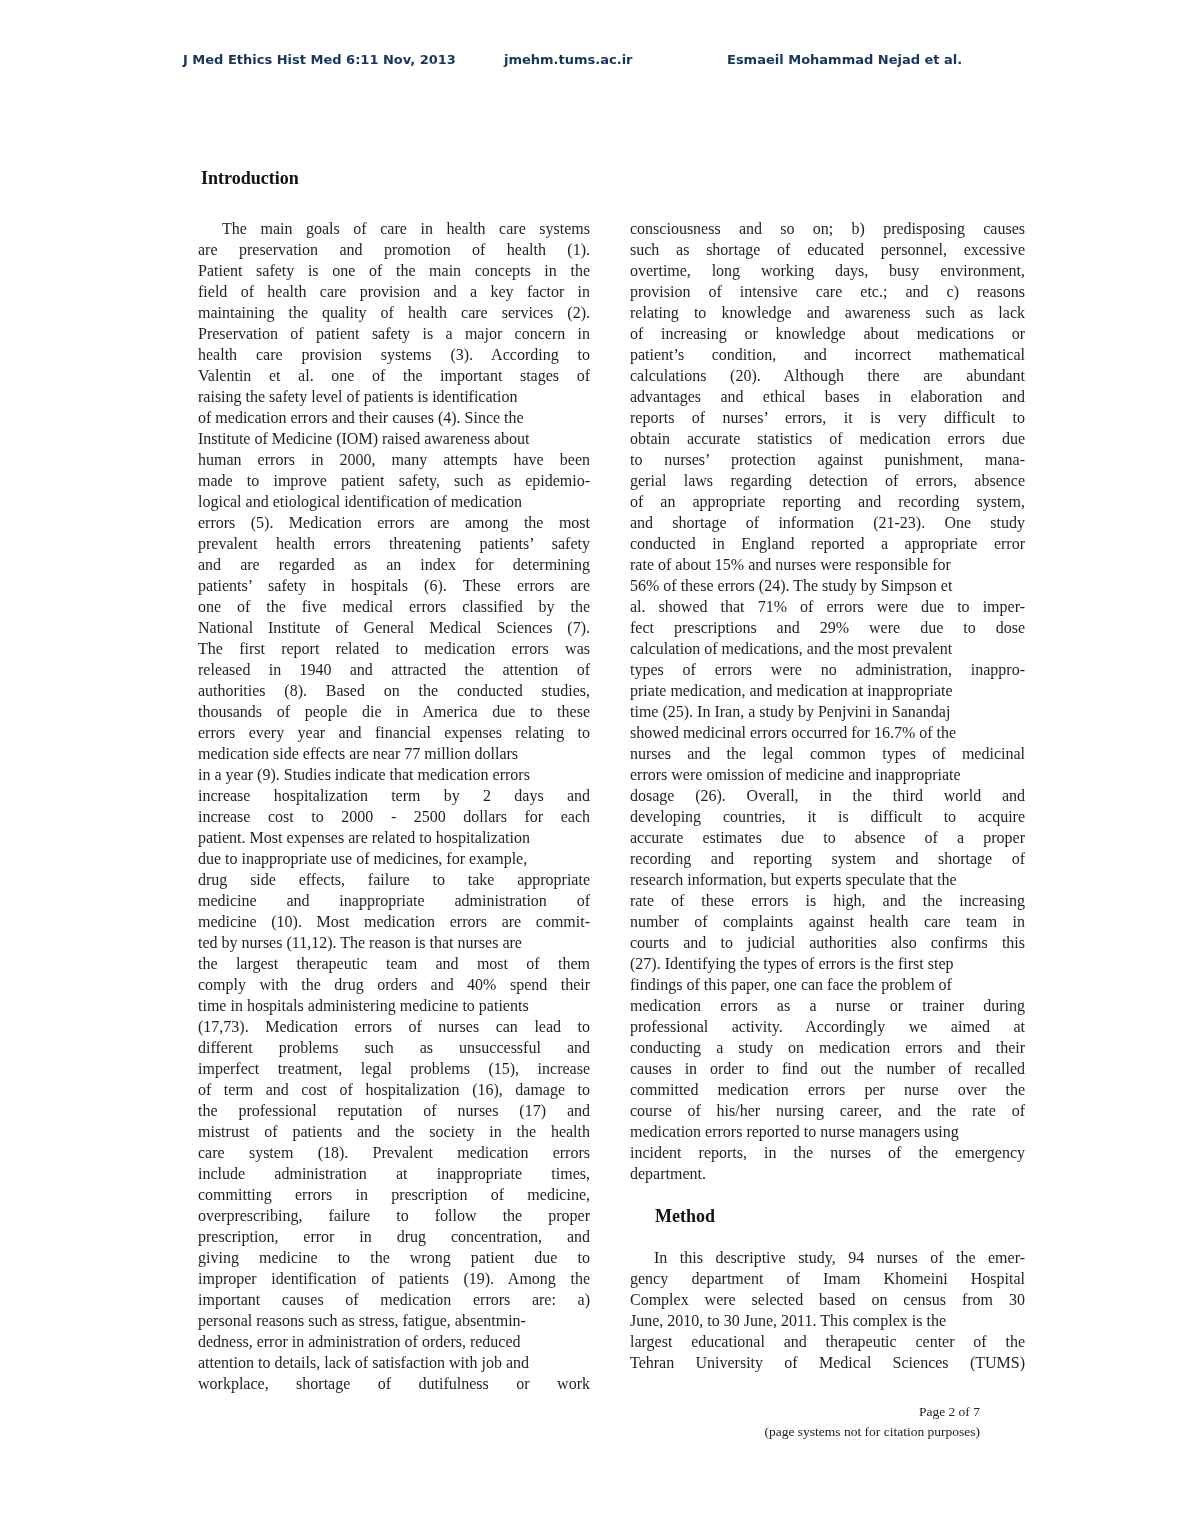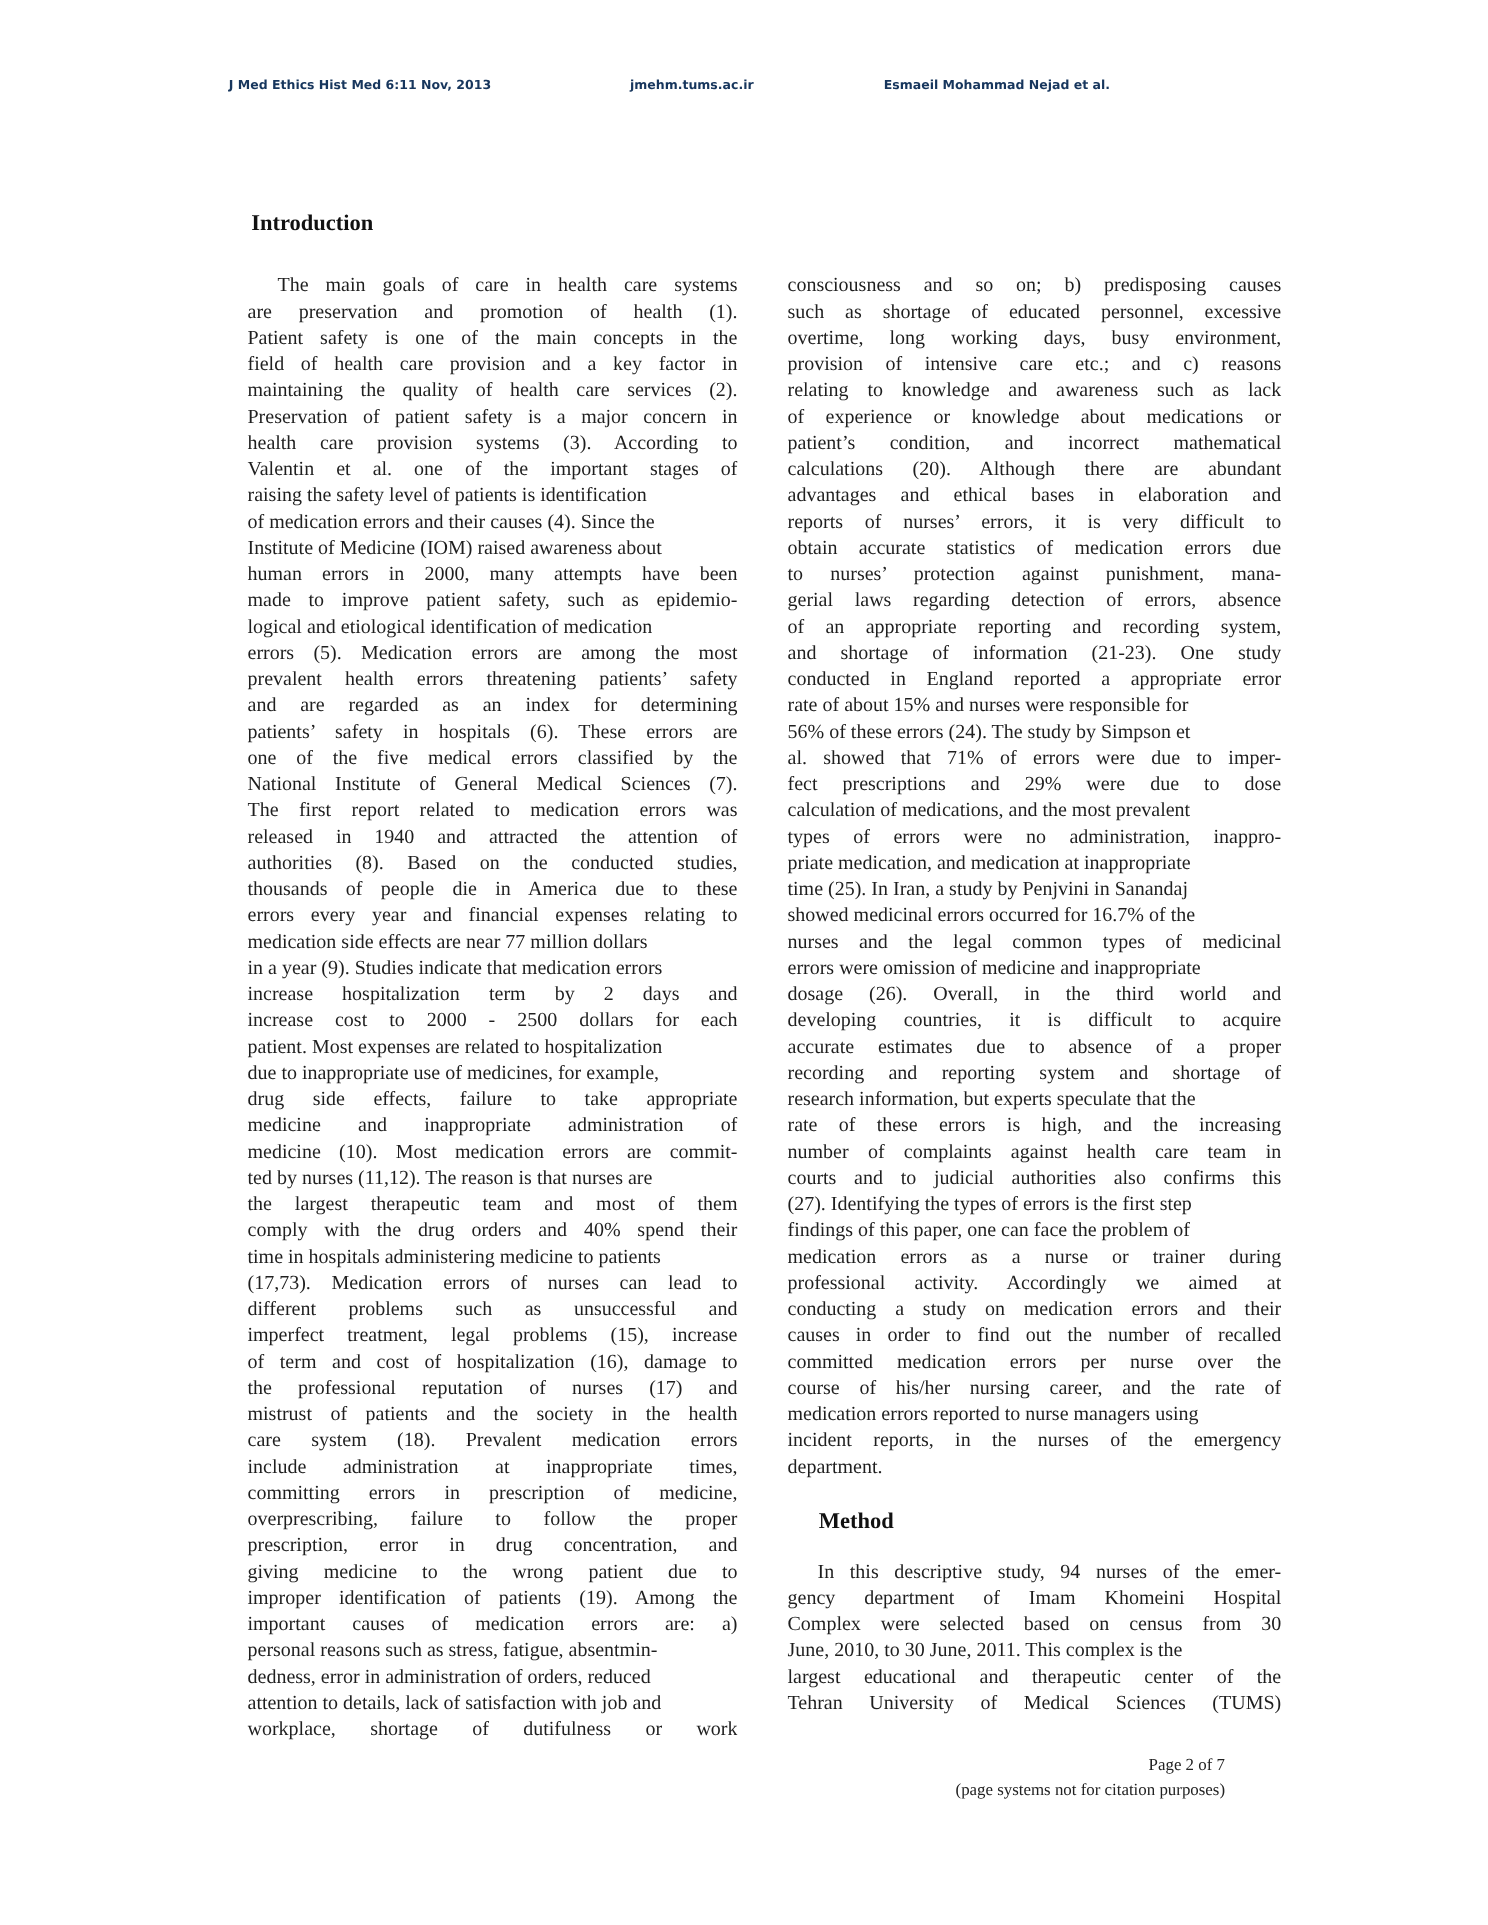--- a/index.html
+++ b/index.html
@@ -2,26 +2,26 @@
 <html><head>
 <meta charset="utf-8">
 <style>
   html,body { margin:0; padding:0; background:#ffffff; }
   .page {
     position:relative; width:1190px; height:1540px; background:#ffffff;
     font-family:"Liberation Serif", serif; color:#1f1f1f; overflow:hidden;
   }
   
   .hdr { position:absolute; top:52px; left:0; width:100%; height:20px;
-         font-family:"DejaVu Sans", sans-serif; font-weight:bold; font-size:10px;
-         color:#17365d;margin-top:11px; }
+         font-family:"DejaVu Sans", sans-serif; font-weight:bold; font-size:13px;
+         color:#17365d; }
   .hdr span { position:absolute; top:0; white-space:nowrap; }
   .hdr .h-left   { left:183px; }
   .hdr .h-center { left:504px; }
-  .hdr .h-right  { left:707px; }
+  .hdr .h-right  { left:727px; }
   
   .col { position:absolute; }
   .col-left  { left:198px; top:166px; width:392px; }
   .col-right { left:630px; top:218px; width:395px; }
   h2.sec {
     margin:0; font-size:18px; line-height:24px; font-weight:bold;
     font-family:"Liberation Serif", serif; color:#111;
   }
   h2.intro-h  { margin:0 0 28px 3px; }
   h2.method-h { margin:20px 0 19px 25px; }
@@ -109,21 +109,21 @@
       </div>
   </section>
 
   <section class="col col-right">
     <div class="lines">
         <div class="tline">consciousness and so on; b) predisposing causes</div>
         <div class="tline">such as shortage of educated personnel, excessive</div>
         <div class="tline">overtime, long working days, busy environment,</div>
         <div class="tline">provision of intensive care etc.; and c) reasons</div>
         <div class="tline">relating to knowledge and awareness such as lack</div>
-        <div class="tline">of experience or knowledge about medications or</div>
+        <div class="tline">of increasing or knowledge about medications or</div>
         <div class="tline">patient’s condition, and incorrect mathematical</div>
         <div class="tline">calculations (20). Although there are abundant</div>
         <div class="tline">advantages and ethical bases in elaboration and</div>
         <div class="tline">reports of nurses’ errors, it is very difficult to</div>
         <div class="tline">obtain accurate statistics of medication errors due</div>
         <div class="tline">to nurses’ protection against punishment, mana-</div>
         <div class="tline">gerial laws regarding detection of errors, absence</div>
         <div class="tline">of an appropriate reporting and recording system,</div>
         <div class="tline">and shortage of information (21-23). One study</div>
         <div class="tline">conducted in England reported a appropriate error</div>

